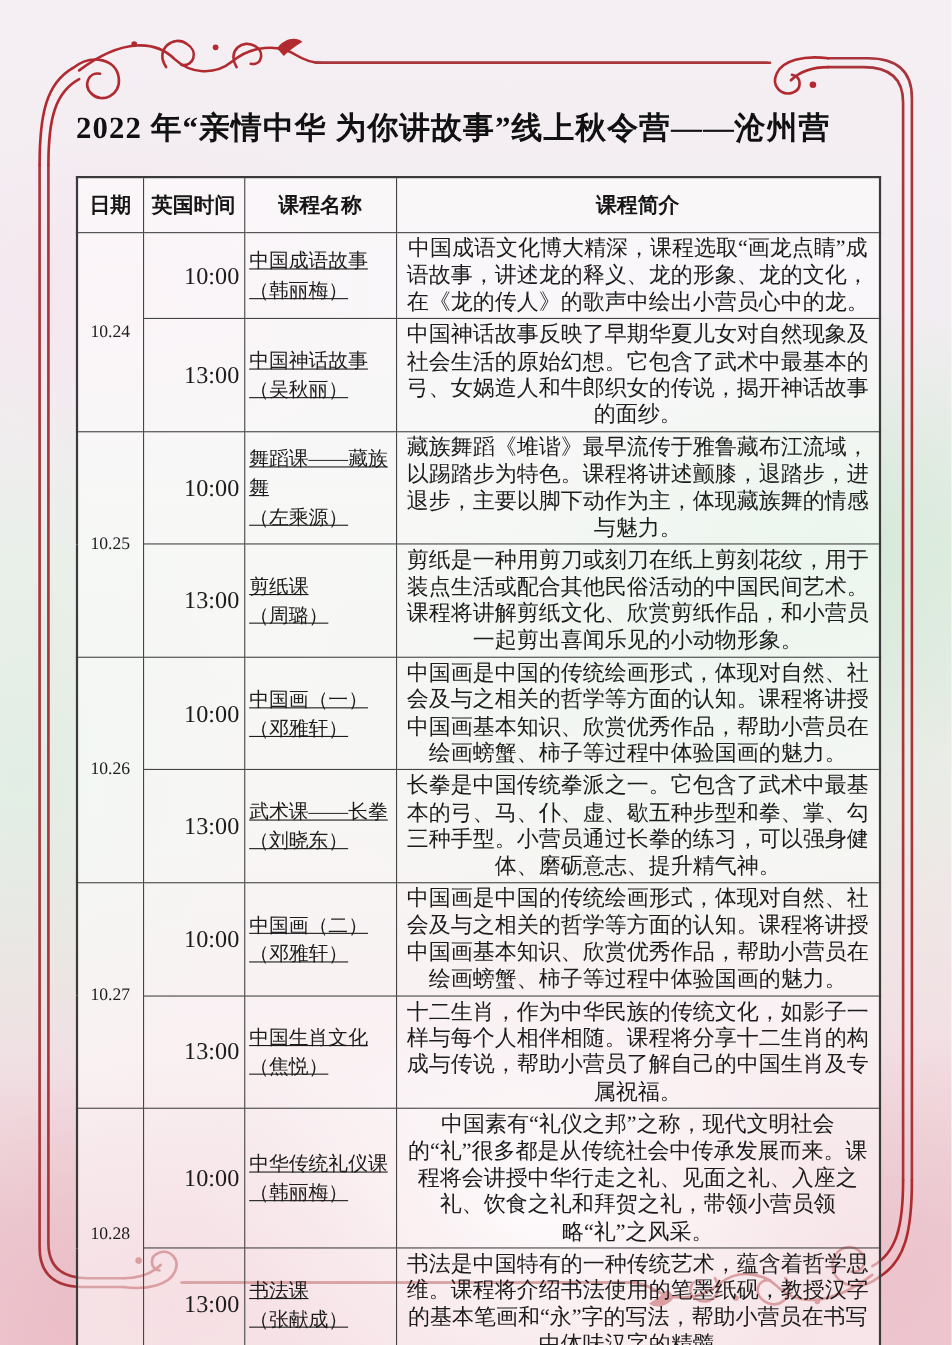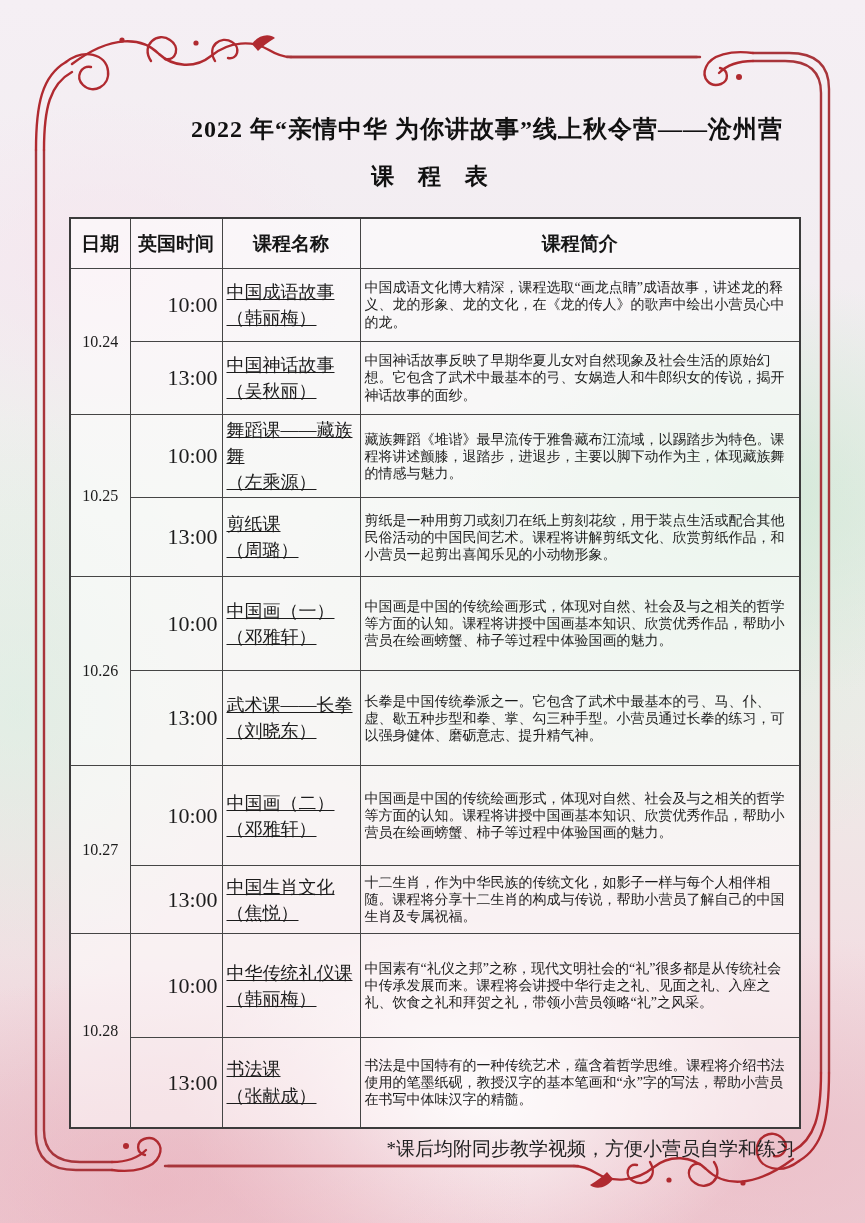--- a/index.html
+++ b/index.html
@@ -21,41 +21,41 @@
       radial-gradient(620px 320px at 40% 100%,rgba(238,196,205,0.55), rgba(238,196,205,0) 75%),
       linear-gradient(180deg,#f5eff4 0%,#f2edf1 22%,#edefeb 42%,#eeebe8 60%,#f2dfe3 78%,#eccfd6 92%,#edccd4 100%);
   }
   .frame{position:absolute;left:0;top:0;width:865px;height:1223px;pointer-events:none;}
   .frame path,.frame circle{stroke:var(--accent,#a8353b);}
   .frame .flo{stroke:var(--accent-bright,#b02a30);}
   .frame .dot{fill:var(--accent-bright,#b02a30);stroke:none;}
 
   .content{position:relative;width:730px;margin-left:69px;padding-top:97px;}
   .title{
-    margin:16px;text-align:right;font-size:24px;font-weight:bold;
+    margin:0;text-align:left;font-size:28px;font-weight:bold;
     letter-spacing:1px;color:#111;
   }
   .subtitle{
     margin:16px 0 0 0;text-align:center;font-size:23px;font-weight:bold;
     letter-spacing:9px;color:#111;
   }
   table.schedule{
     margin-top:25px;width:730px;table-layout:fixed;border-collapse:collapse;
     background:rgba(255,255,255,0.55);
     padding-left:40px;
   }
   table.schedule th,table.schedule td{
     border:1px solid #454545;vertical-align:middle;padding:2px 4px;
   }
   table.schedule{border:2px solid #3b3b3b;}
   th{font-size:19px;font-weight:bold;text-align:center;height:45px;color:#161616;}
   td.date-cell{font-size:16px;text-align:center;font-family:"Liberation Serif",serif;}
   td.time-cell{font-size:22px;text-align:right;font-family:"Liberation Serif",serif;}
   td.course-cell{font-size:18px;text-align:left;line-height:1.45;text-decoration:underline;}
-  td.desc-cell{font-size:14px;line-height:1.22;text-align:left;padding:4px 9px;}
+  td.desc-cell{font-size:20px;line-height:1.22;text-align:center;padding:4px 9px;}
   .footnote{
     width:726px;margin-top:7px;text-align:right;font-size:19px;
     font-weight:500;color:#222;padding-right:4px;
   }
 </style>
 </head>
 <body>
 
 <div class="page">
 
@@ -81,21 +81,20 @@
       <circle class="dot" cx="122" cy="40" r="2.6"></circle>
       <circle class="dot" cx="196" cy="43" r="2.6"></circle>
 
       <path d="M 291 57 L 700 57"></path>
     </g>
     <use href="#halfFrame" transform="rotate(180 432.5 611.5)"></use>
   </svg>
 
   <div class="content">
     <h1 class="title">2022 年“亲情中华 为你讲故事”线上秋令营——沧州营</h1>
-    <h2 class="subtitle">课 程 表</h2>
 
     <table class="schedule">
       <colgroup>
         <col style="width:60px">
           <col style="width:92px">
           <col style="width:138px">
           <col style="width:440px">
       </colgroup>
       <thead>
         <tr id="header-row">

